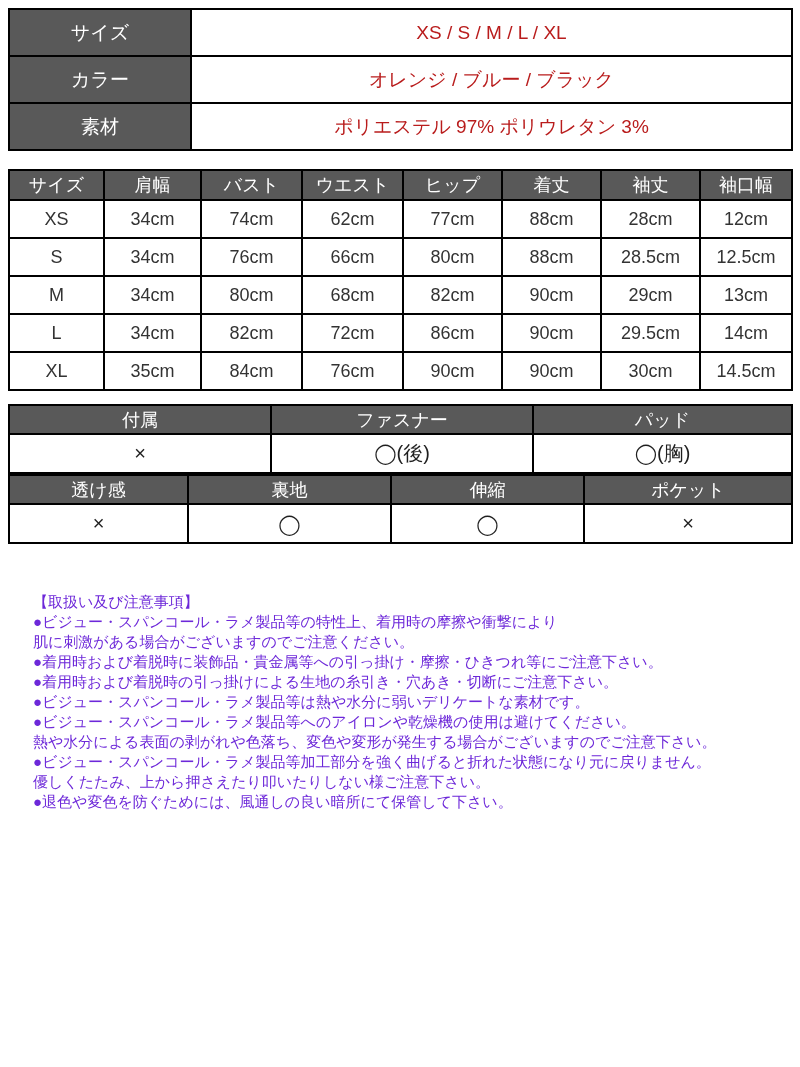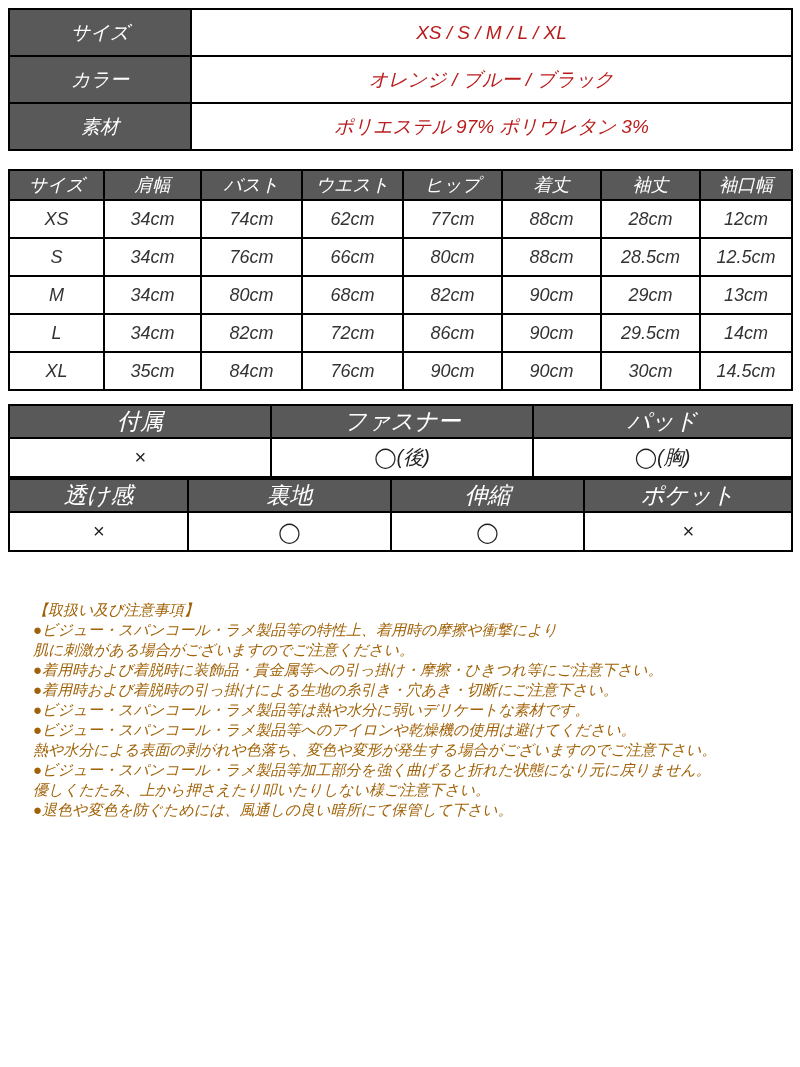--- a/index.html
+++ b/index.html
@@ -9,21 +9,20 @@
     width: 800px;
     height: 1067px;
     font-family: "Liberation Sans", "DejaVu Sans", sans-serif;
     color: #222222;
   }
   .page {
     position: relative;
     width: 800px;
     height: 853px;
     overflow: hidden;
-    font-style: italic;
   }
   table {
     border-collapse: collapse;
     table-layout: fixed;
     width: 785px;
     margin-left: 8px;
   }
   th, td {
     border: 2px solid #000000;
     text-align: center;
@@ -44,29 +43,29 @@
   .spec td { font-size: 19px; height: 45px; color: #b91c1c; background: #ffffff; }
 
   
   .sizes { margin-top: 18px; }
   .sizes th { font-size: 18px; height: 28px; }
   .sizes td { font-size: 18px; height: 36px; color: #333333; background: #ffffff; border-radius: 17px; }
 
   
   .features1 { margin-top: 13px; }
   .features2 { margin-top: 0px; }
-  .features1 th, .features2 th { font-size: 23px; height: 27px; }
+  .features1 th, .features2 th { font-size: 18px; height: 27px; }
   .features1 td, .features2 td { font-size: 20px; height: 37px; color: #1f1f1f; background: #ffffff; }
 
   
   .notes {
     margin: 48px 20px 0 33px;
     font-size: 15px;
     line-height: 20px;
-    color: #a16207;
+    color: #6d28d9;
   }
   .notes div { white-space: nowrap; }
 </style>
 </head>
 <body>
 
 <div class="page">
 
   <table class="spec">
     <colgroup>

